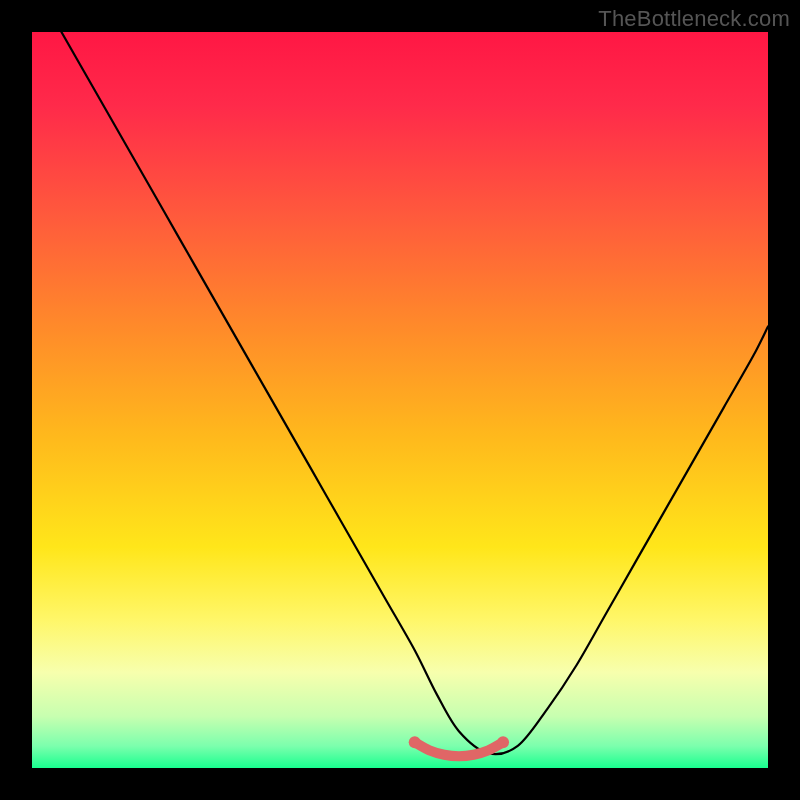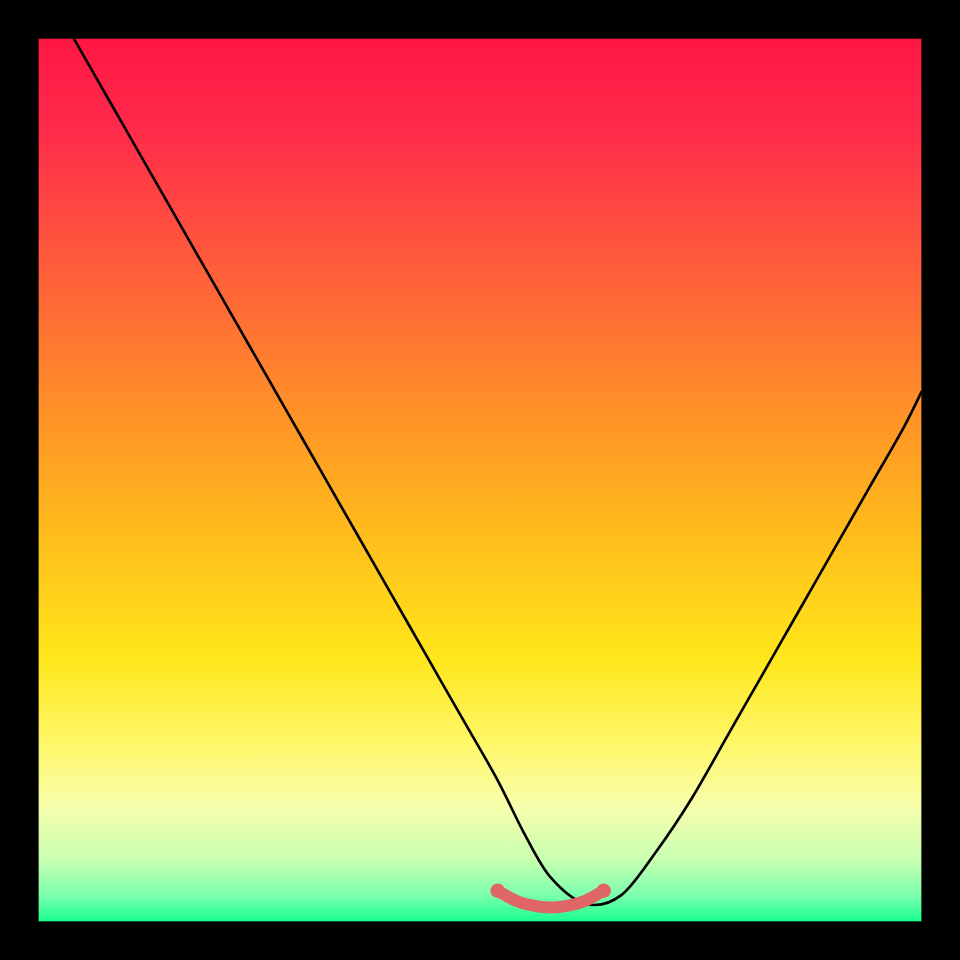--- a/index.html
+++ b/index.html
@@ -32,20 +32,21 @@
     color: #555;
     font-size: 22px;
     letter-spacing: 0.2px;
     font-weight: 400;
   }
 </style>
 </head>
 <body>
 
 <div class="frame">
+  <div class="watermark">TheBottleneck.com</div>
   <div class="plot">
     <svg width="736" height="736" viewBox="0 0 736 736">
       <defs>
         <linearGradient id="bg-grad" x1="0" y1="0" x2="0" y2="1">
             <stop offset="0%" stop-color="#ff1744"></stop>
             <stop offset="10%" stop-color="#ff2a4a"></stop>
             <stop offset="25%" stop-color="#ff5a3c"></stop>
             <stop offset="40%" stop-color="#ff8a2a"></stop>
             <stop offset="55.00000000000001%" stop-color="#ffb91c"></stop>
             <stop offset="70%" stop-color="#ffe61a"></stop>

